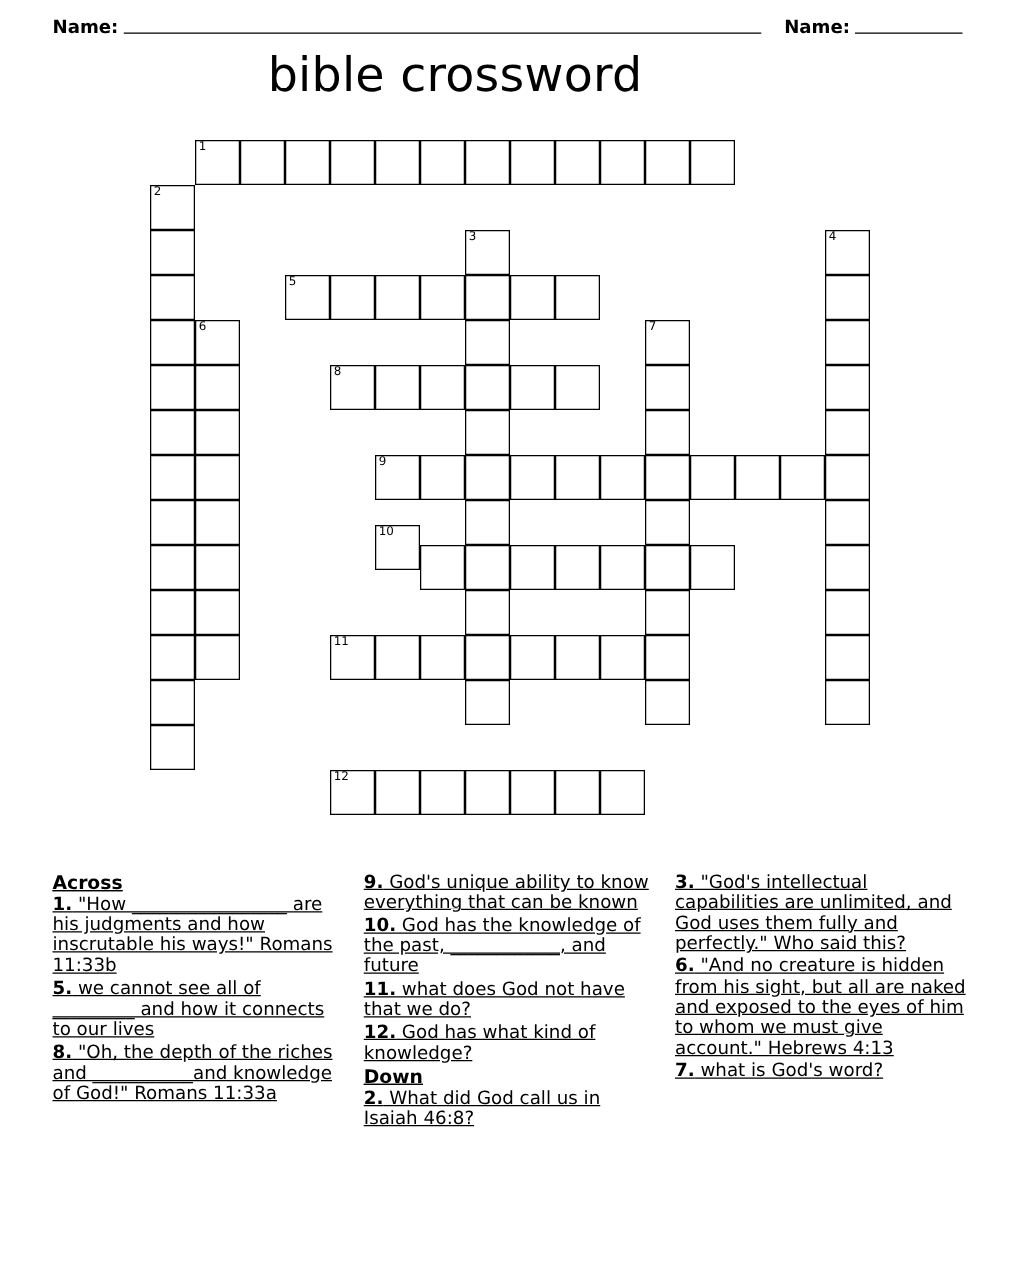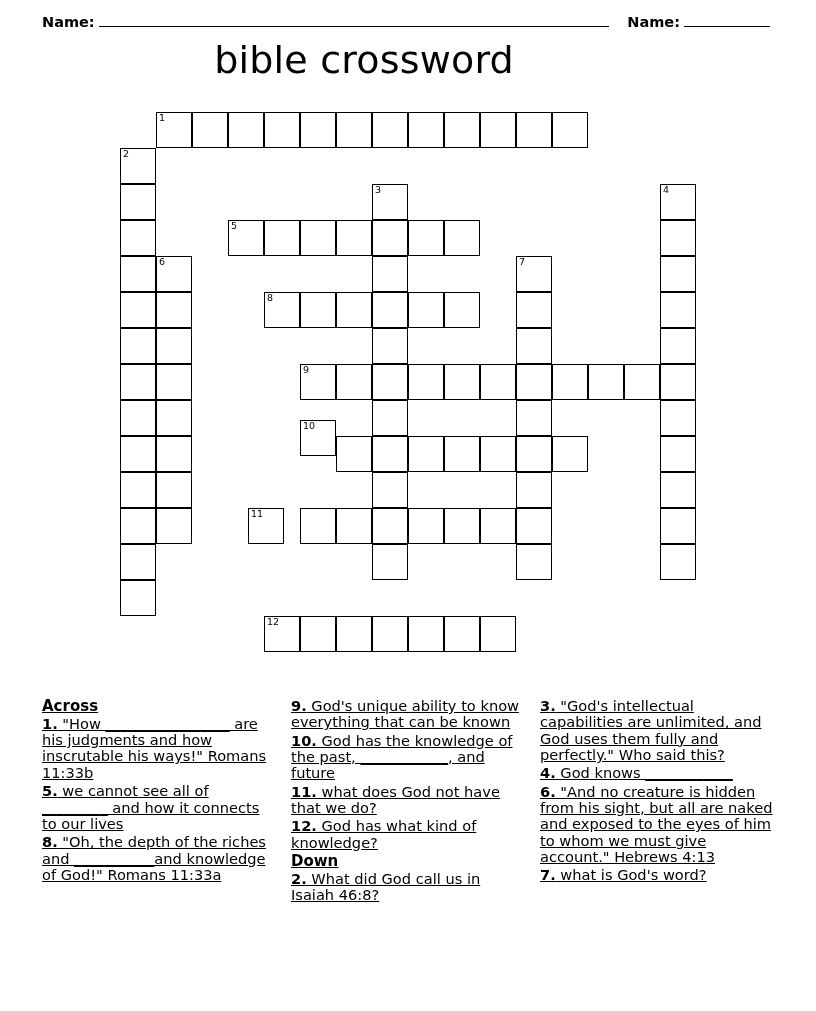--- a/index.html
+++ b/index.html
@@ -202,21 +202,21 @@
     <div class="cell" style="left: 516px; top: 328px;"></div>
     <div class="cell" style="left: 552px; top: 328px;"></div>
     <div class="cell" style="left: 660px; top: 328px;"></div>
     <div class="cell" style="left: 120px; top: 364px;"></div>
     <div class="cell" style="left: 156px; top: 364px;"></div>
     <div class="cell" style="left: 372px; top: 364px;"></div>
     <div class="cell" style="left: 516px; top: 364px;"></div>
     <div class="cell" style="left: 660px; top: 364px;"></div>
     <div class="cell" style="left: 120px; top: 400px;"></div>
     <div class="cell" style="left: 156px; top: 400px;"></div>
-    <div class="cell" style="left: 248px; top: 400px;">
+    <div class="cell" style="left: 264px; top: 400px;">
       <span class="num">11</span>
     </div>
     <div class="cell" style="left: 300px; top: 400px;"></div>
     <div class="cell" style="left: 336px; top: 400px;"></div>
     <div class="cell" style="left: 372px; top: 400px;"></div>
     <div class="cell" style="left: 408px; top: 400px;"></div>
     <div class="cell" style="left: 444px; top: 400px;"></div>
     <div class="cell" style="left: 480px; top: 400px;"></div>
     <div class="cell" style="left: 516px; top: 400px;"></div>
     <div class="cell" style="left: 660px; top: 400px;"></div>
@@ -251,18 +251,17 @@
         <div class="clue"><b>10.</b><span> God has the knowledge of the past, ____________, and future</span></div>
         <div class="clue"><b>11.</b><span> what does God not have that we do?</span></div>
         <div class="clue"><b>12.</b><span> God has what kind of knowledge?</span></div>
         <div class="section-head" style="margin-top: 1px;">Down</div>
         <div class="clue"><b>2.</b><span> What did God call us in Isaiah 46:8?</span></div>
       </div>
   </div>
   <div class="clue-col col3">
     <div id="col3-list">
         <div class="clue"><b>3.</b><span> "God's intellectual capabilities are unlimited, and God uses them fully and perfectly." Who said this?</span></div>
-        <div class="clue"><b>4.</b><span> God knows ____________</span></div>
         <div class="clue"><b>6.</b><span> "And no creature is hidden from his sight, but all are naked and exposed to the eyes of him to whom we must give account." Hebrews 4:13</span></div>
         <div class="clue"><b>7.</b><span> what is God's word?</span></div>
       </div>
   </div>
 </div>
 
 </body></html>

